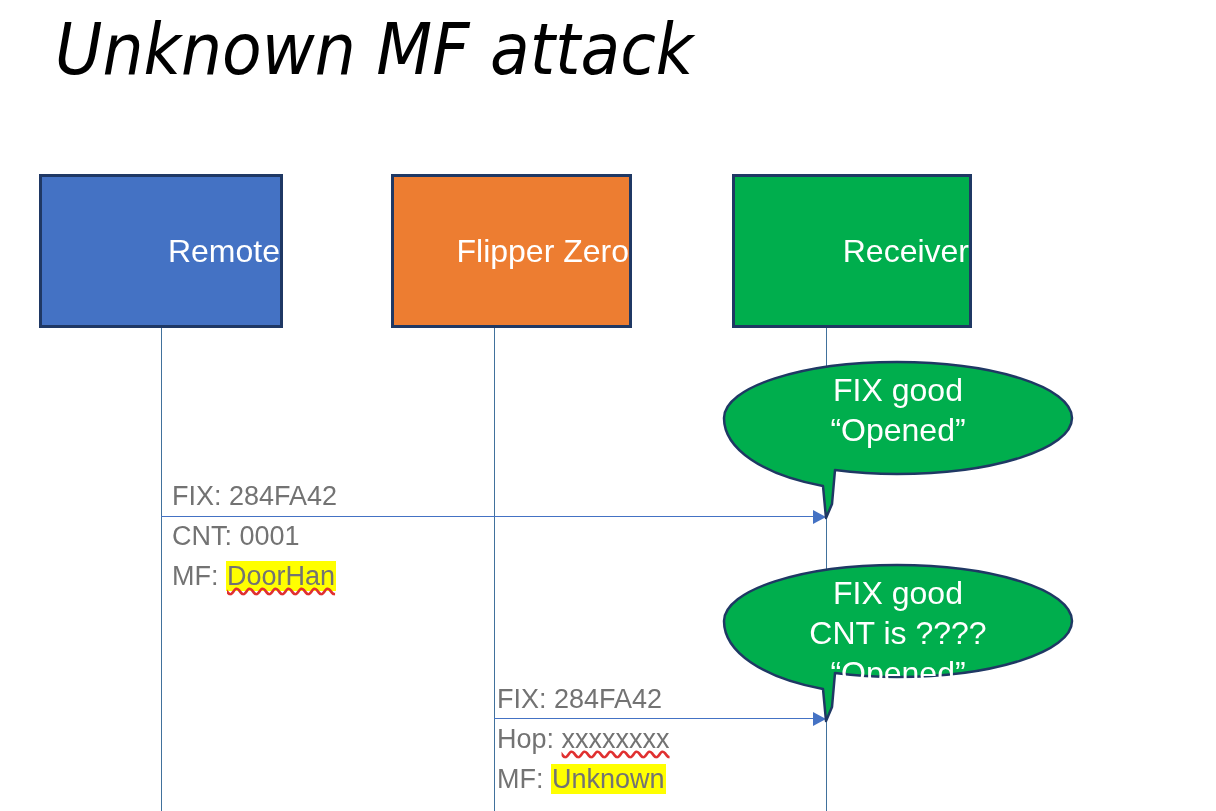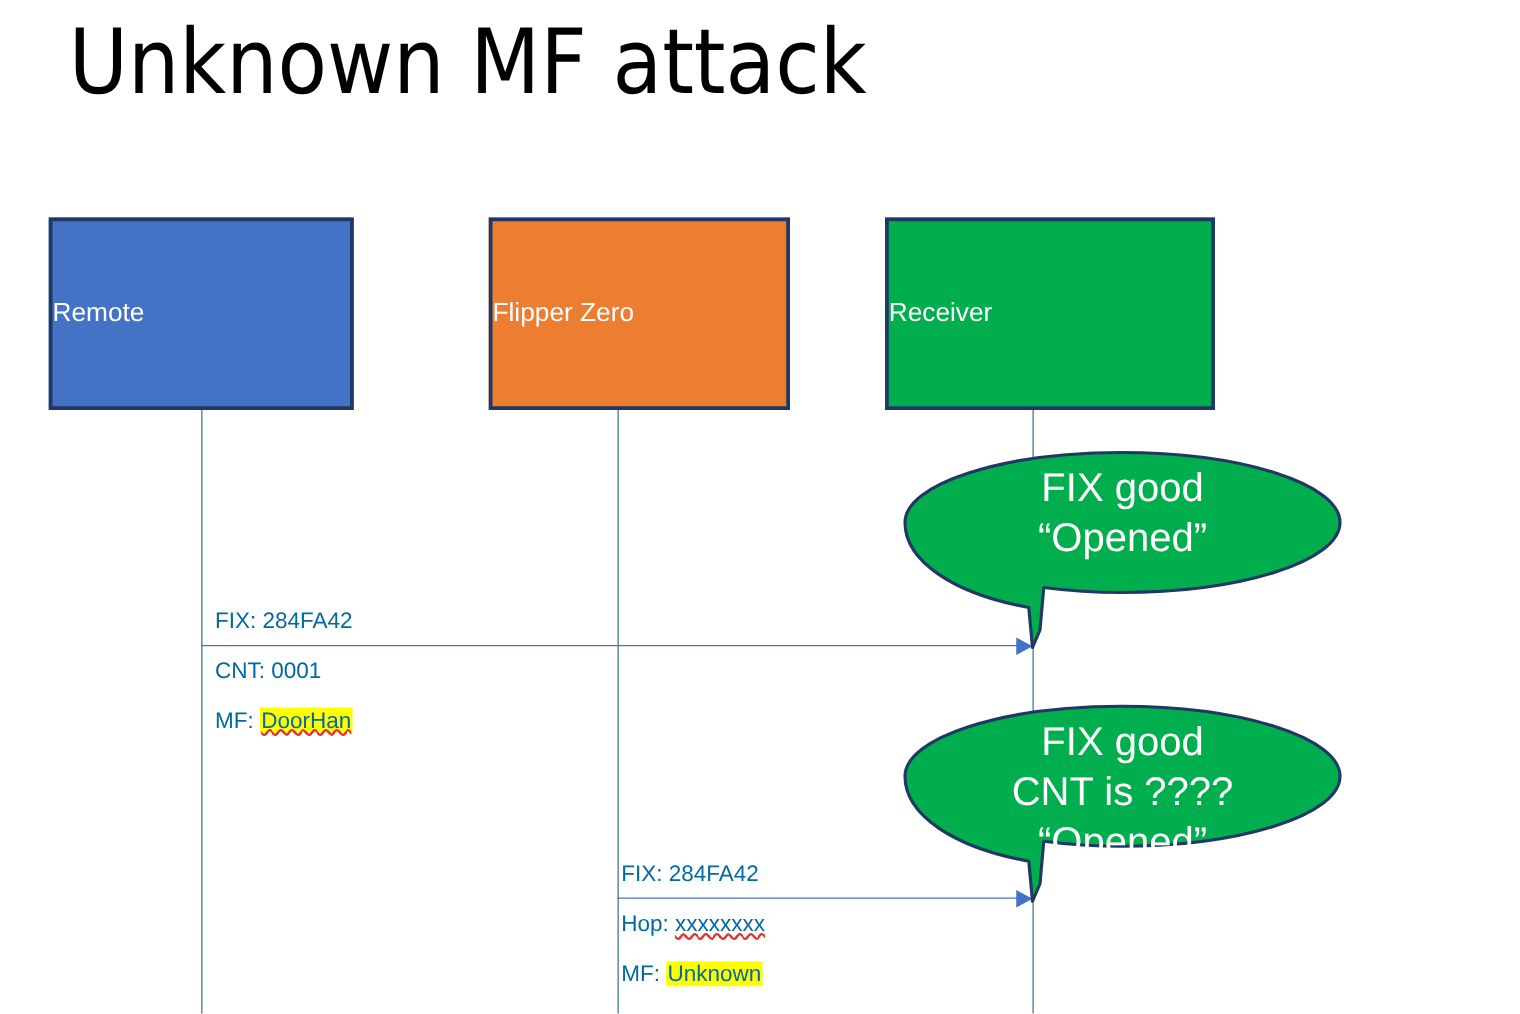--- a/index.html
+++ b/index.html
@@ -23,67 +23,68 @@
     position: absolute;
     left: 55px;
     top: 6px;
     font-family: "DejaVu Sans Condensed", "Liberation Sans", sans-serif;
     font-weight: 300;
     font-size: 72px;
     line-height: 86px;
     color: #000000;
     white-space: nowrap;
     letter-spacing: 0px;
+    font-style: italic;
   }
 
   
   .lifeline {
     position: absolute;
     width: 1px;
     background: #41719C;
   }
 
   
   .actor-box {
     position: absolute;
     box-sizing: border-box;
     border: 3px solid #1F3864;
     display: flex;
     align-items: center;
-    justify-content: flex-start;
+    justify-content: flex-end;
     color: #ffffff;
-    font-size: 21px;
+    font-size: 32px;
     font-weight: 400;
     font-family: "Liberation Sans", sans-serif;
   }
   #actor-remote   { left: 39px;  top: 174px; width: 244px; height: 154px; background: #4472C4; }
   #actor-flipper  { left: 374px; top: 174px; width: 241px; height: 154px; background: #ED7D31; margin-left: 17px; }
-  #actor-receiver { left: 708px; top: 174px; width: 264px; height: 154px; background: #00AE4D; }
+  #actor-receiver { left: 732px; top: 174px; width: 240px; height: 154px; background: #00AE4D; }
 
   
   .msg-line {
     position: absolute;
     height: 1px;
     background: #4472C4;
   }
   .msg-head {
     position: absolute;
     width: 0;
     height: 0;
     border-top: 7px solid transparent;
     border-bottom: 7px solid transparent;
     border-left: 13px solid #4472C4;
   }
 
   
   .msg-text {
     position: absolute;
-    font-size: 18px;
+    font-size: 27px;
     line-height: 40px;
-    color: #0369a1;
+    color: #737373;
     white-space: nowrap;
   }
   .msg-text .row { display: block; height: 40px; }
   .hl {
     background: #FFFF00;
     padding: 0 1px;
   }
   .sq {
     text-decoration: underline wavy #E03030;
     text-decoration-skip-ink: none;

